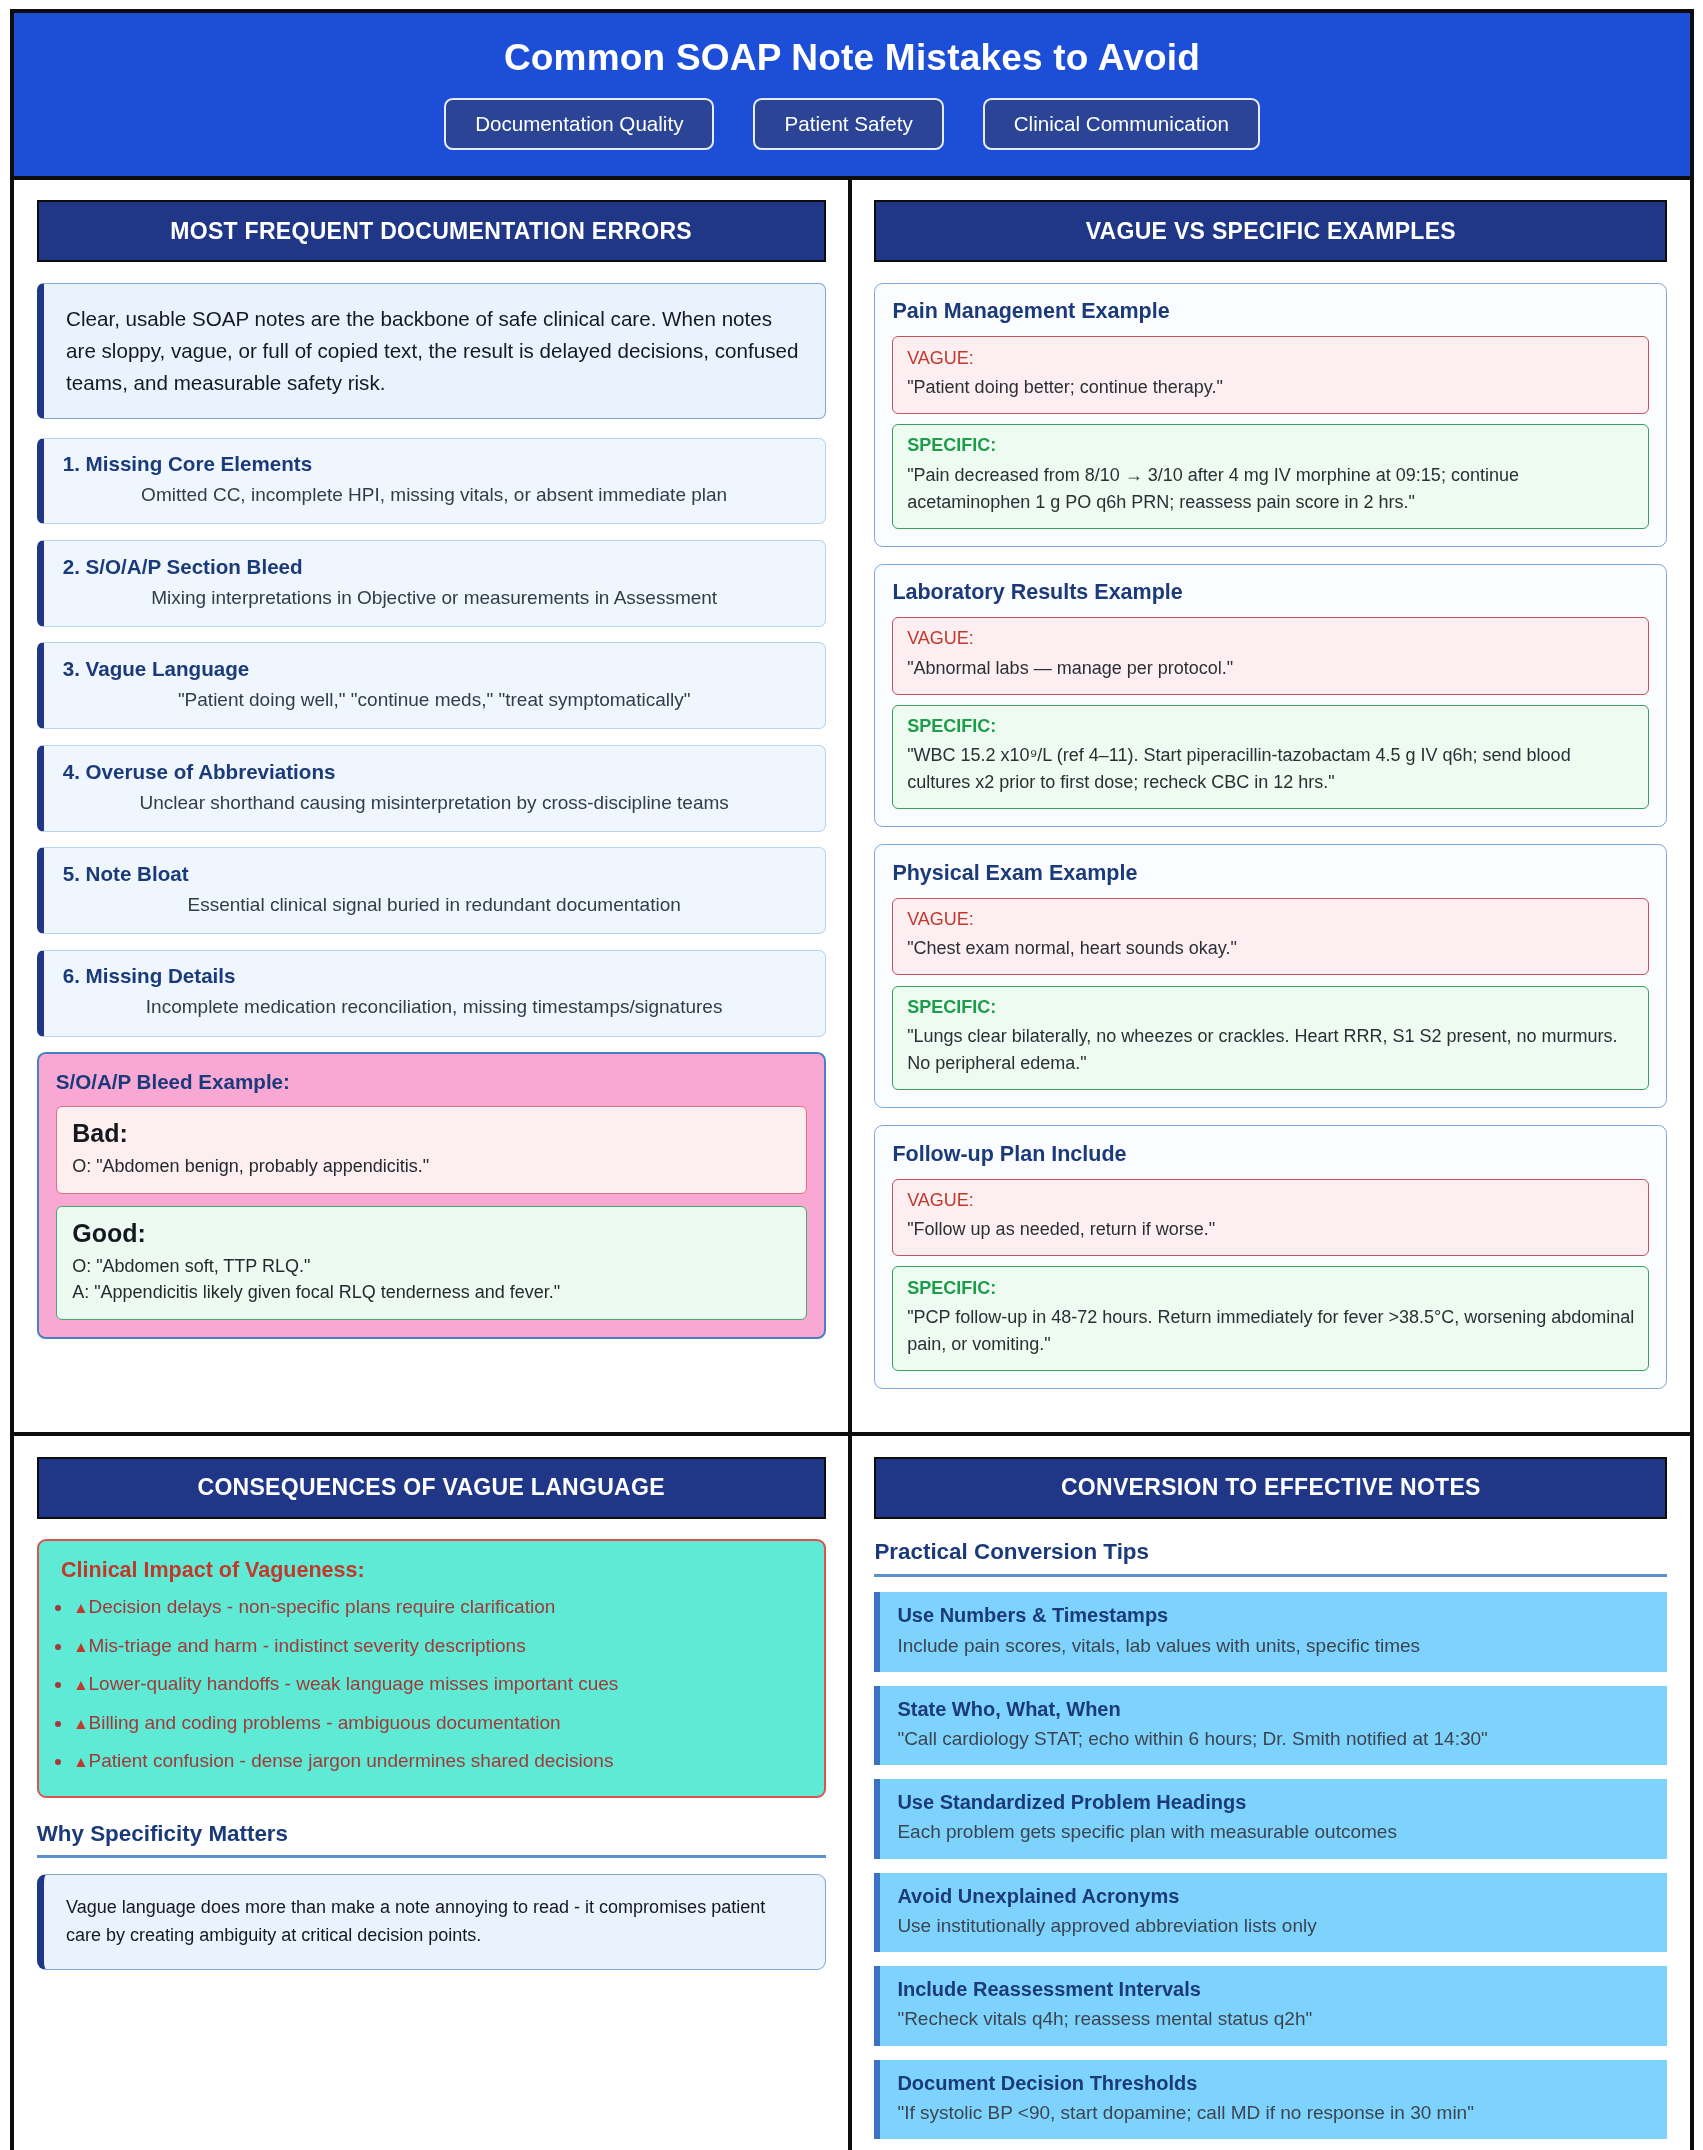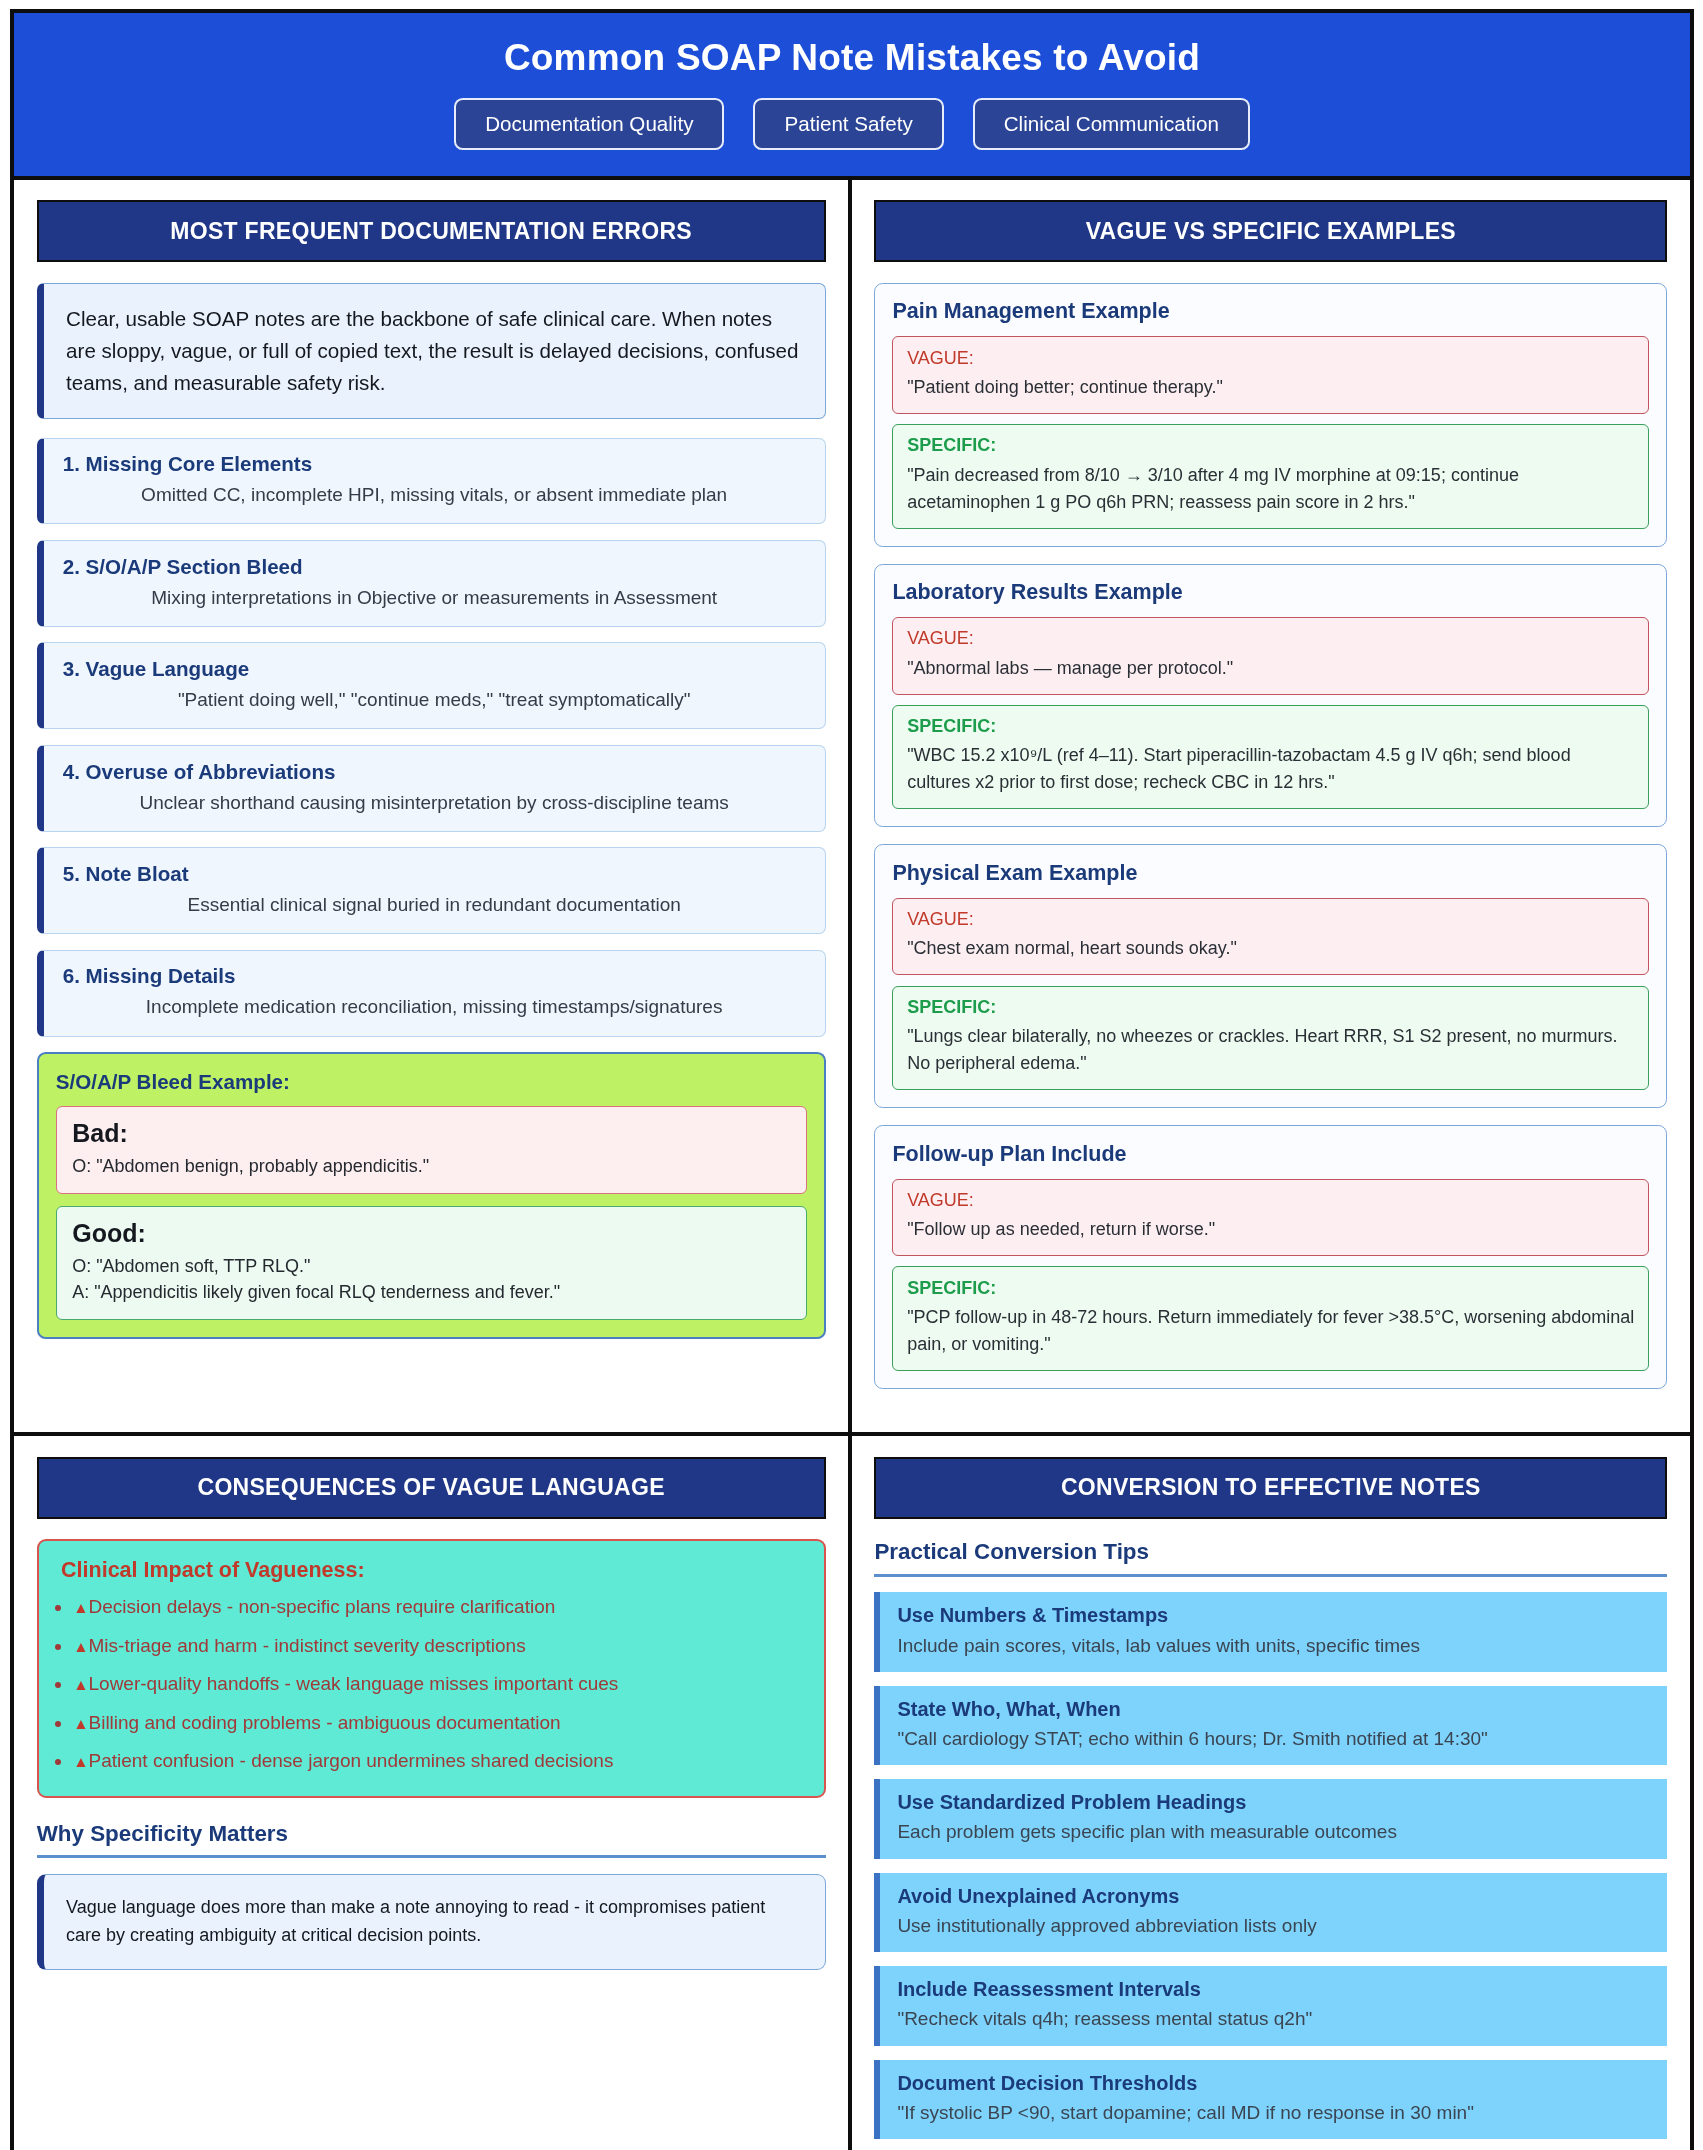--- a/index.html
+++ b/index.html
@@ -29,21 +29,21 @@
   .header-title {
     color: #ffffff;
     font-size: 37px;
     font-weight: bold;
     letter-spacing: 0.2px;
     margin-bottom: 19px;
   }
   .pill-row {
     display: flex;
     justify-content: center;
-    gap: 29px;
+    gap: 39px;
   }
   .pill {
     border: 2.6px solid #e6ecfa;
     border-radius: 8.6px;
     color: #ffffff;
     font-size: 20.6px;
     padding: 12px 29px;
     background: #2b4496;
   }
 
@@ -102,21 +102,21 @@
   }
   .err-desc {
     color: #333c47;
     font-size: 19px;
     line-height: 1.35;
     text-align: center;
   }
 
   
   .bg-card {
-    background: #bef264;
+    background: #f9a8d4;
     border: 2.6px solid #4a7fc1;
     border-radius: 8.6px;
     padding: 15.5px 17px 17px 17px;
   }
   .bg-card-title {
     color: #1b3a7a;
     font-size: 20.6px;
     font-weight: bold;
     margin-bottom: 12px;
   }

